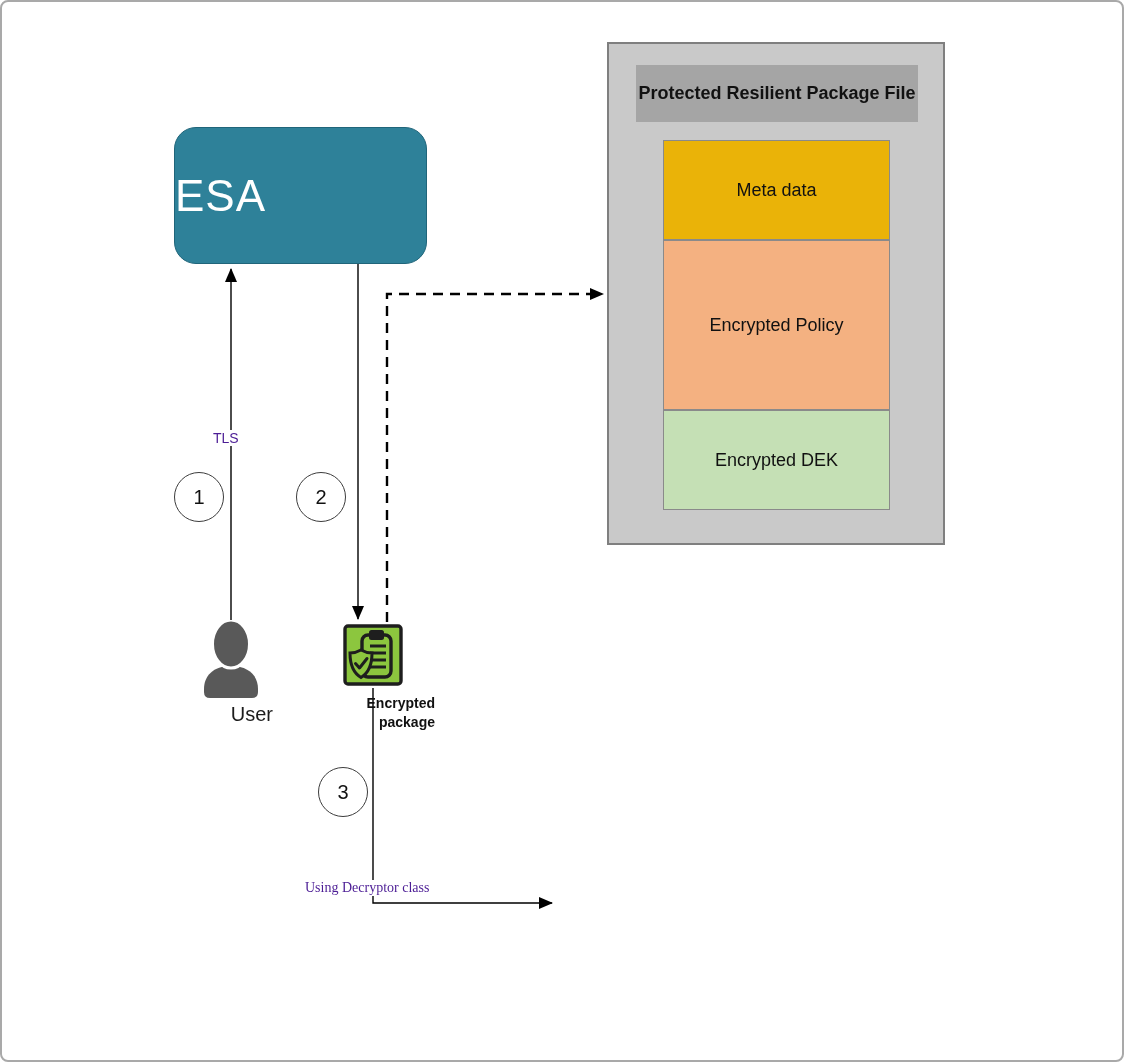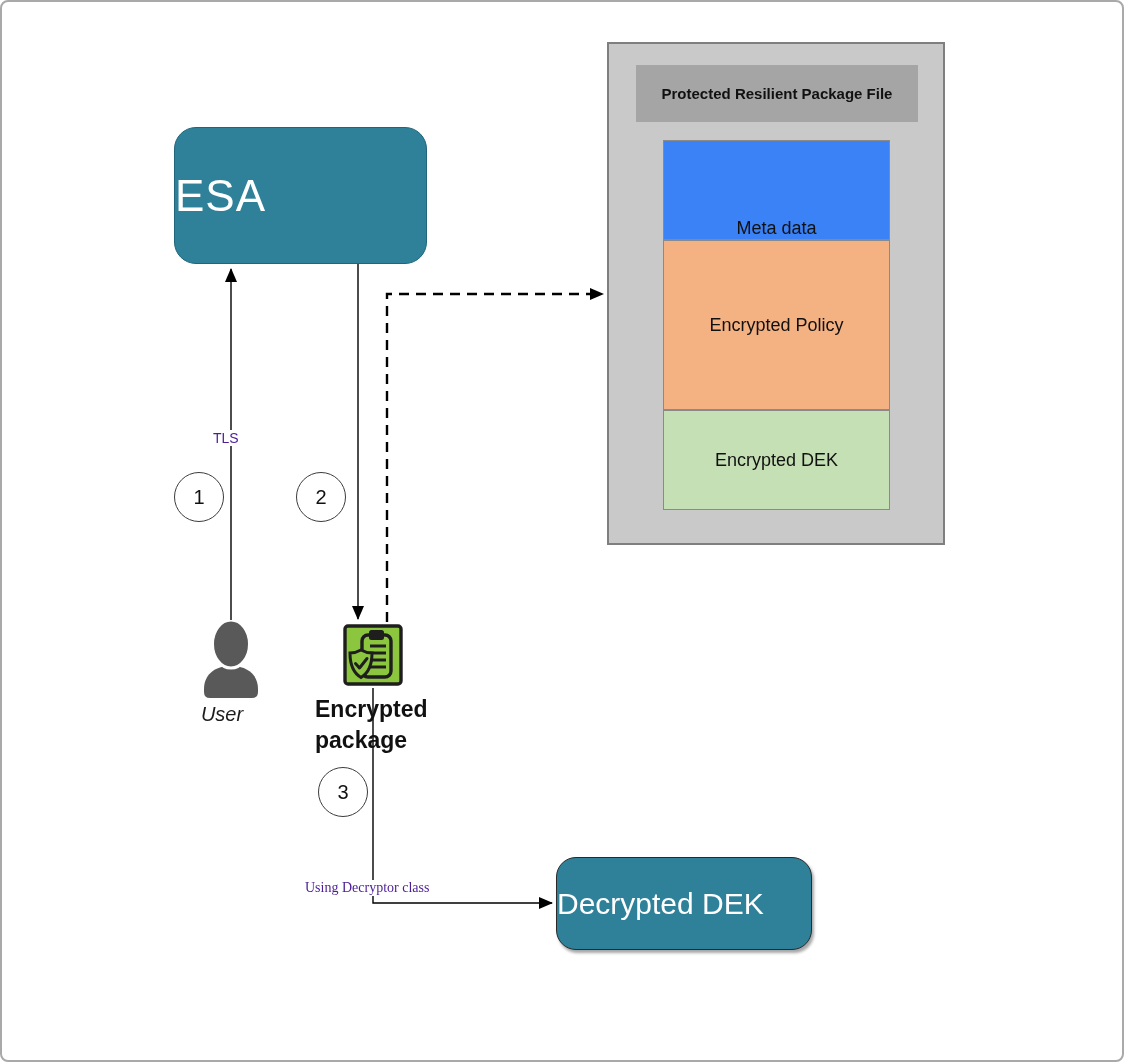--- a/index.html
+++ b/index.html
@@ -18,46 +18,46 @@
     background:#2E8199;border:1px solid #2a2a2a;box-shadow:2px 3px 3px rgba(0,0,0,.35);
     color:#ffffff;font-size:30px;
   }
   .container-box{
     position:absolute;left:605px;top:40px;width:338px;height:503px;box-sizing:border-box;
     background:#C9C9C9;border:2px solid #7f7f7f;
   }
   .pkg-title{
     position:absolute;left:634px;top:63px;width:282px;height:57px;background:#A5A5A5;
     display:flex;align-items:center;justify-content:center;text-align:center;
-    font-weight:bold;font-size:15px;color:#111;line-height:1.3;
+    font-weight:bold;font-size:18px;color:#111;line-height:1.3;
   }
   .section{
     position:absolute;left:661px;width:227px;box-sizing:border-box;border:1px solid #8a8a8a;
     display:flex;align-items:center;justify-content:center;font-size:18px;color:#111;
   }
-  .sec-0{top:138px;height:100px;background:#3b82f6;align-items:flex-end;}
+  .sec-0{top:138px;height:100px;background:#eab308;}
   .sec-1{top:238px;height:170px;background:#F4B181;}
   .sec-2{top:408px;height:100px;background:#C5E0B5;}
   .step{
     position:absolute;width:48px;height:48px;border-radius:50%;background:#fff;
     border:1px solid #3c3c3c;display:flex;align-items:center;justify-content:center;
     font-size:20px;color:#111;
   }
   .step1{left:172px;top:470px;}
   .step2{left:294px;top:470px;}
   .step3{left:316px;top:765px;}
   .edge-label{
     position:absolute;background:#fff;color:#4c1d95;padding:0 3px;white-space:nowrap;
   }
   .tls{left:208px;top:428px;font-size:14px;}
   .decryptor{left:300px;top:878px;font-size:14px;font-family:Liberation Serif, serif;}
-  .user-label{position:absolute;left:180px;top:701px;width:80px;text-align:center;font-size:20px;color:#1c1c1c;font-style:italic;}
+  .user-label{position:absolute;left:191px;top:701px;width:80px;text-align:right;font-size:20px;color:#1c1c1c;}
   .pkg-label{
-    position:absolute;left:313px;top:692px;width:120px;text-align:left;
-    font-weight:bold;font-size:23px;line-height:1.35;color:#111;
+    position:absolute;left:313px;top:692px;width:120px;text-align:right;
+    font-weight:bold;font-size:14px;line-height:1.35;color:#111;
   }
   .user-icon{position:absolute;left:197px;top:618px;}
   .pkg-icon{position:absolute;left:341px;top:622px;}
 </style>
 </head>
 <body>
 
 <div class="canvas">
 
   <svg class="lines" viewBox="0 0 1124 1062">
@@ -119,17 +119,14 @@
     <rect x="26" y="6" width="15" height="10" rx="2.5" fill="#1e1e1e"></rect>
     <line x1="27" y1="22" x2="43" y2="22" stroke="#1e1e1e" stroke-width="3"></line>
     <line x1="27" y1="29" x2="43" y2="29" stroke="#1e1e1e" stroke-width="3"></line>
     <line x1="27" y1="36" x2="43" y2="36" stroke="#1e1e1e" stroke-width="3"></line>
     <line x1="27" y1="43" x2="43" y2="43" stroke="#1e1e1e" stroke-width="3"></line>
     <path d="M18,26 C14.5,28 10.5,29 7,29 C7,40 10.5,49 18,53.5 C25.5,49 29,40 29,29 C25.5,29 21.5,28 18,26 Z" fill="#8CC63E" stroke="#1e1e1e" stroke-width="3"></path>
     <path d="M12.5,39.5 L16.5,44 L24,34.5" fill="none" stroke="#1e1e1e" stroke-width="3" stroke-linecap="round" stroke-linejoin="round"></path>
   </svg>
   <div class="pkg-label">Encrypted package</div>
 
-  <div class="node dek">
-    <span>Decrypted DEK</span>
-  </div>
 
 </div>
 
 </body></html>

